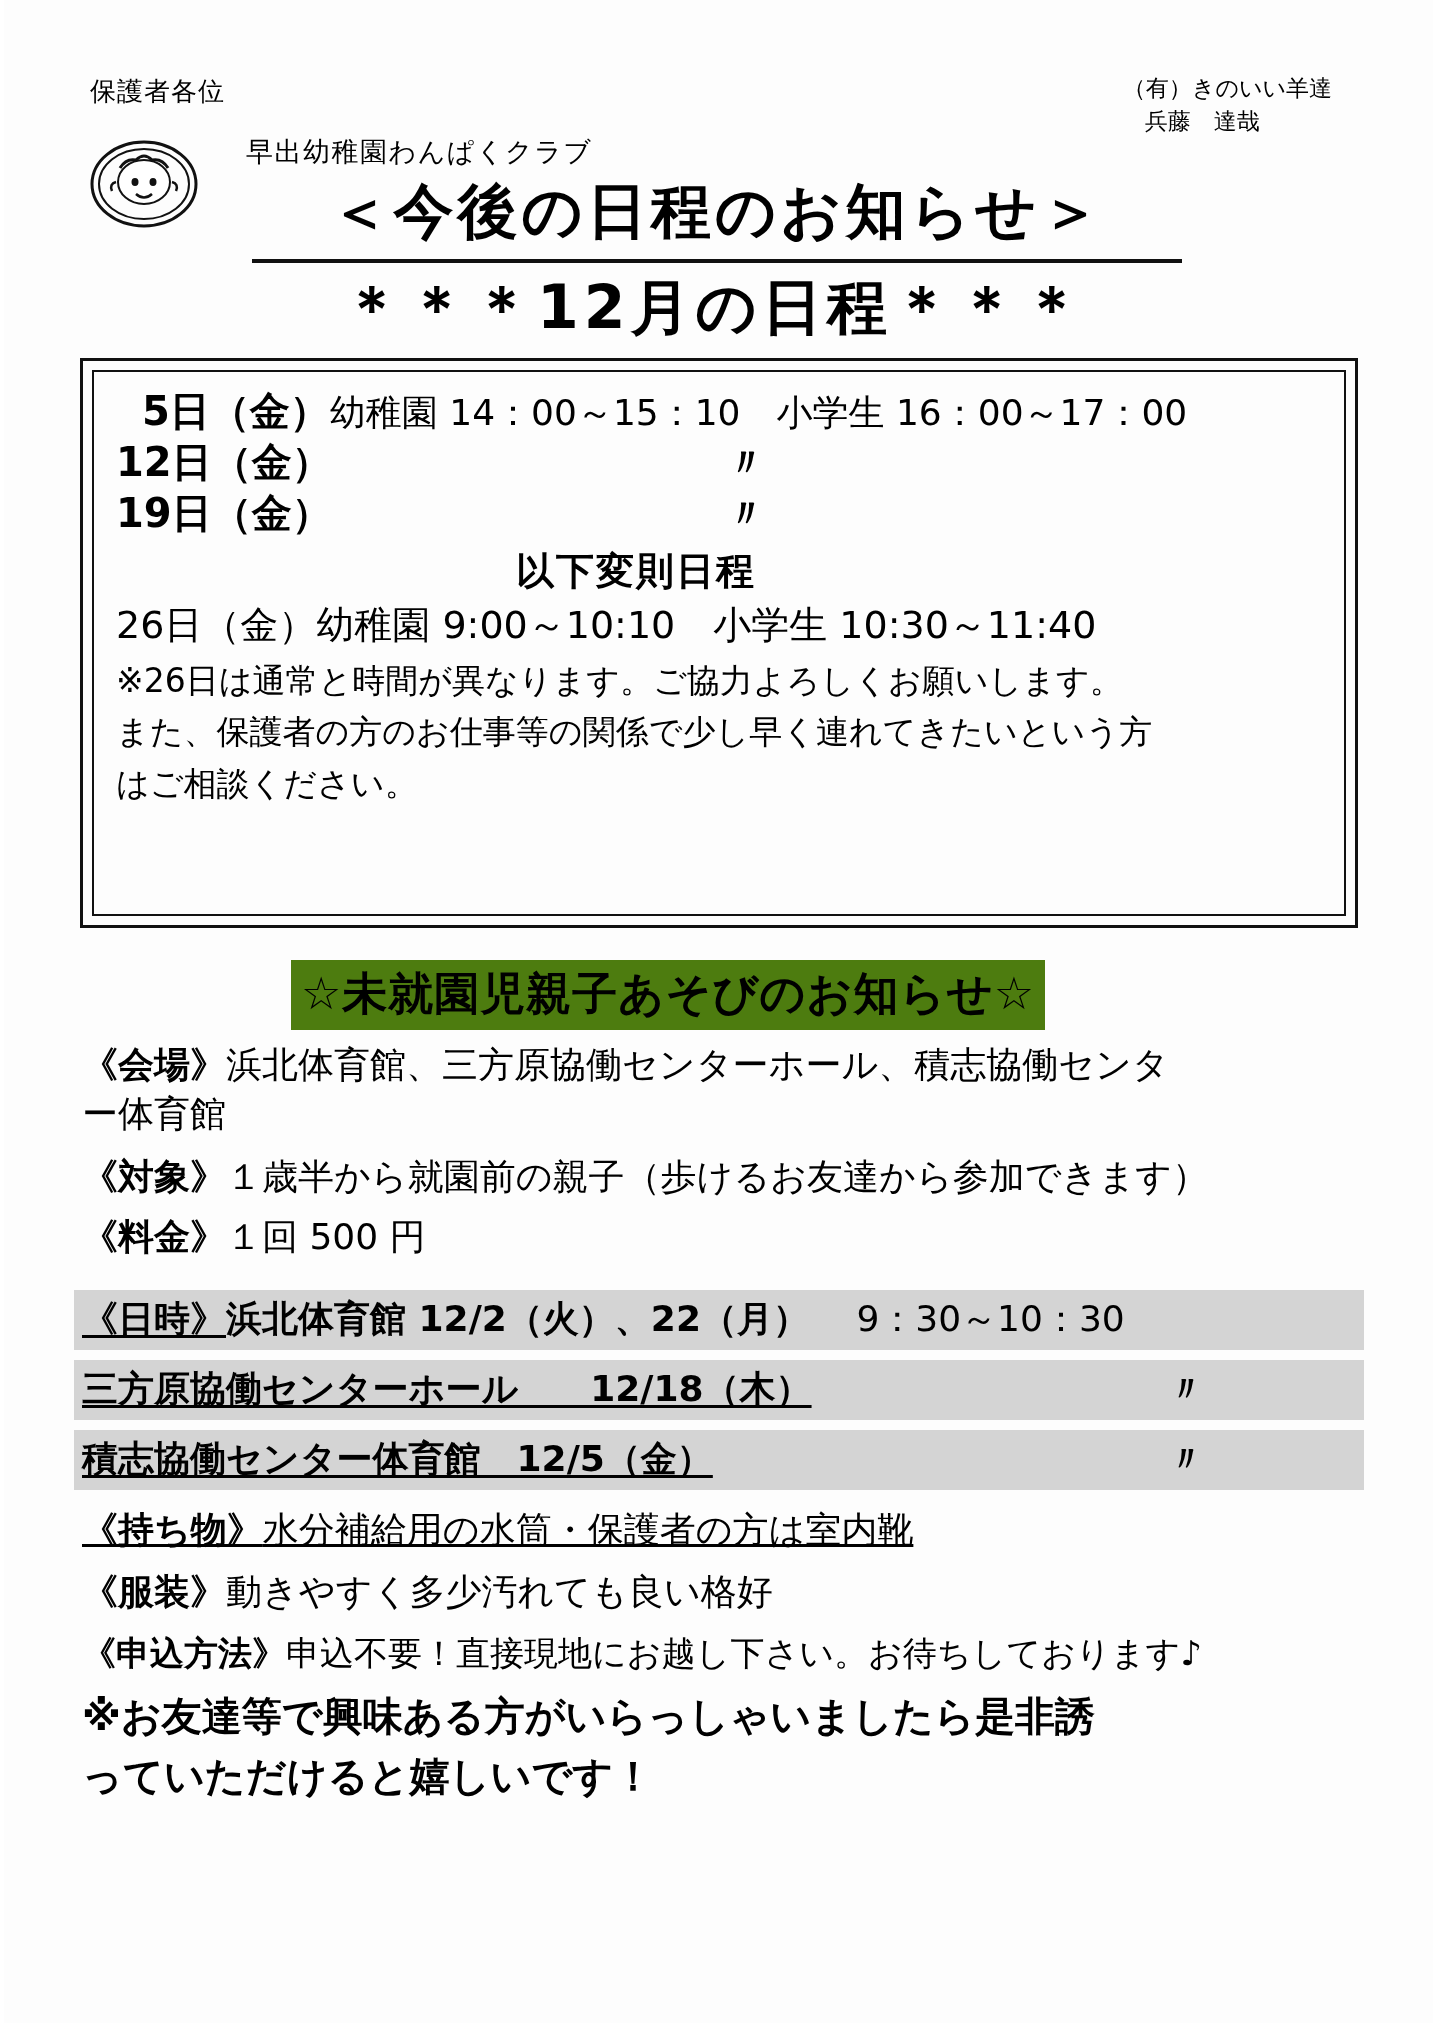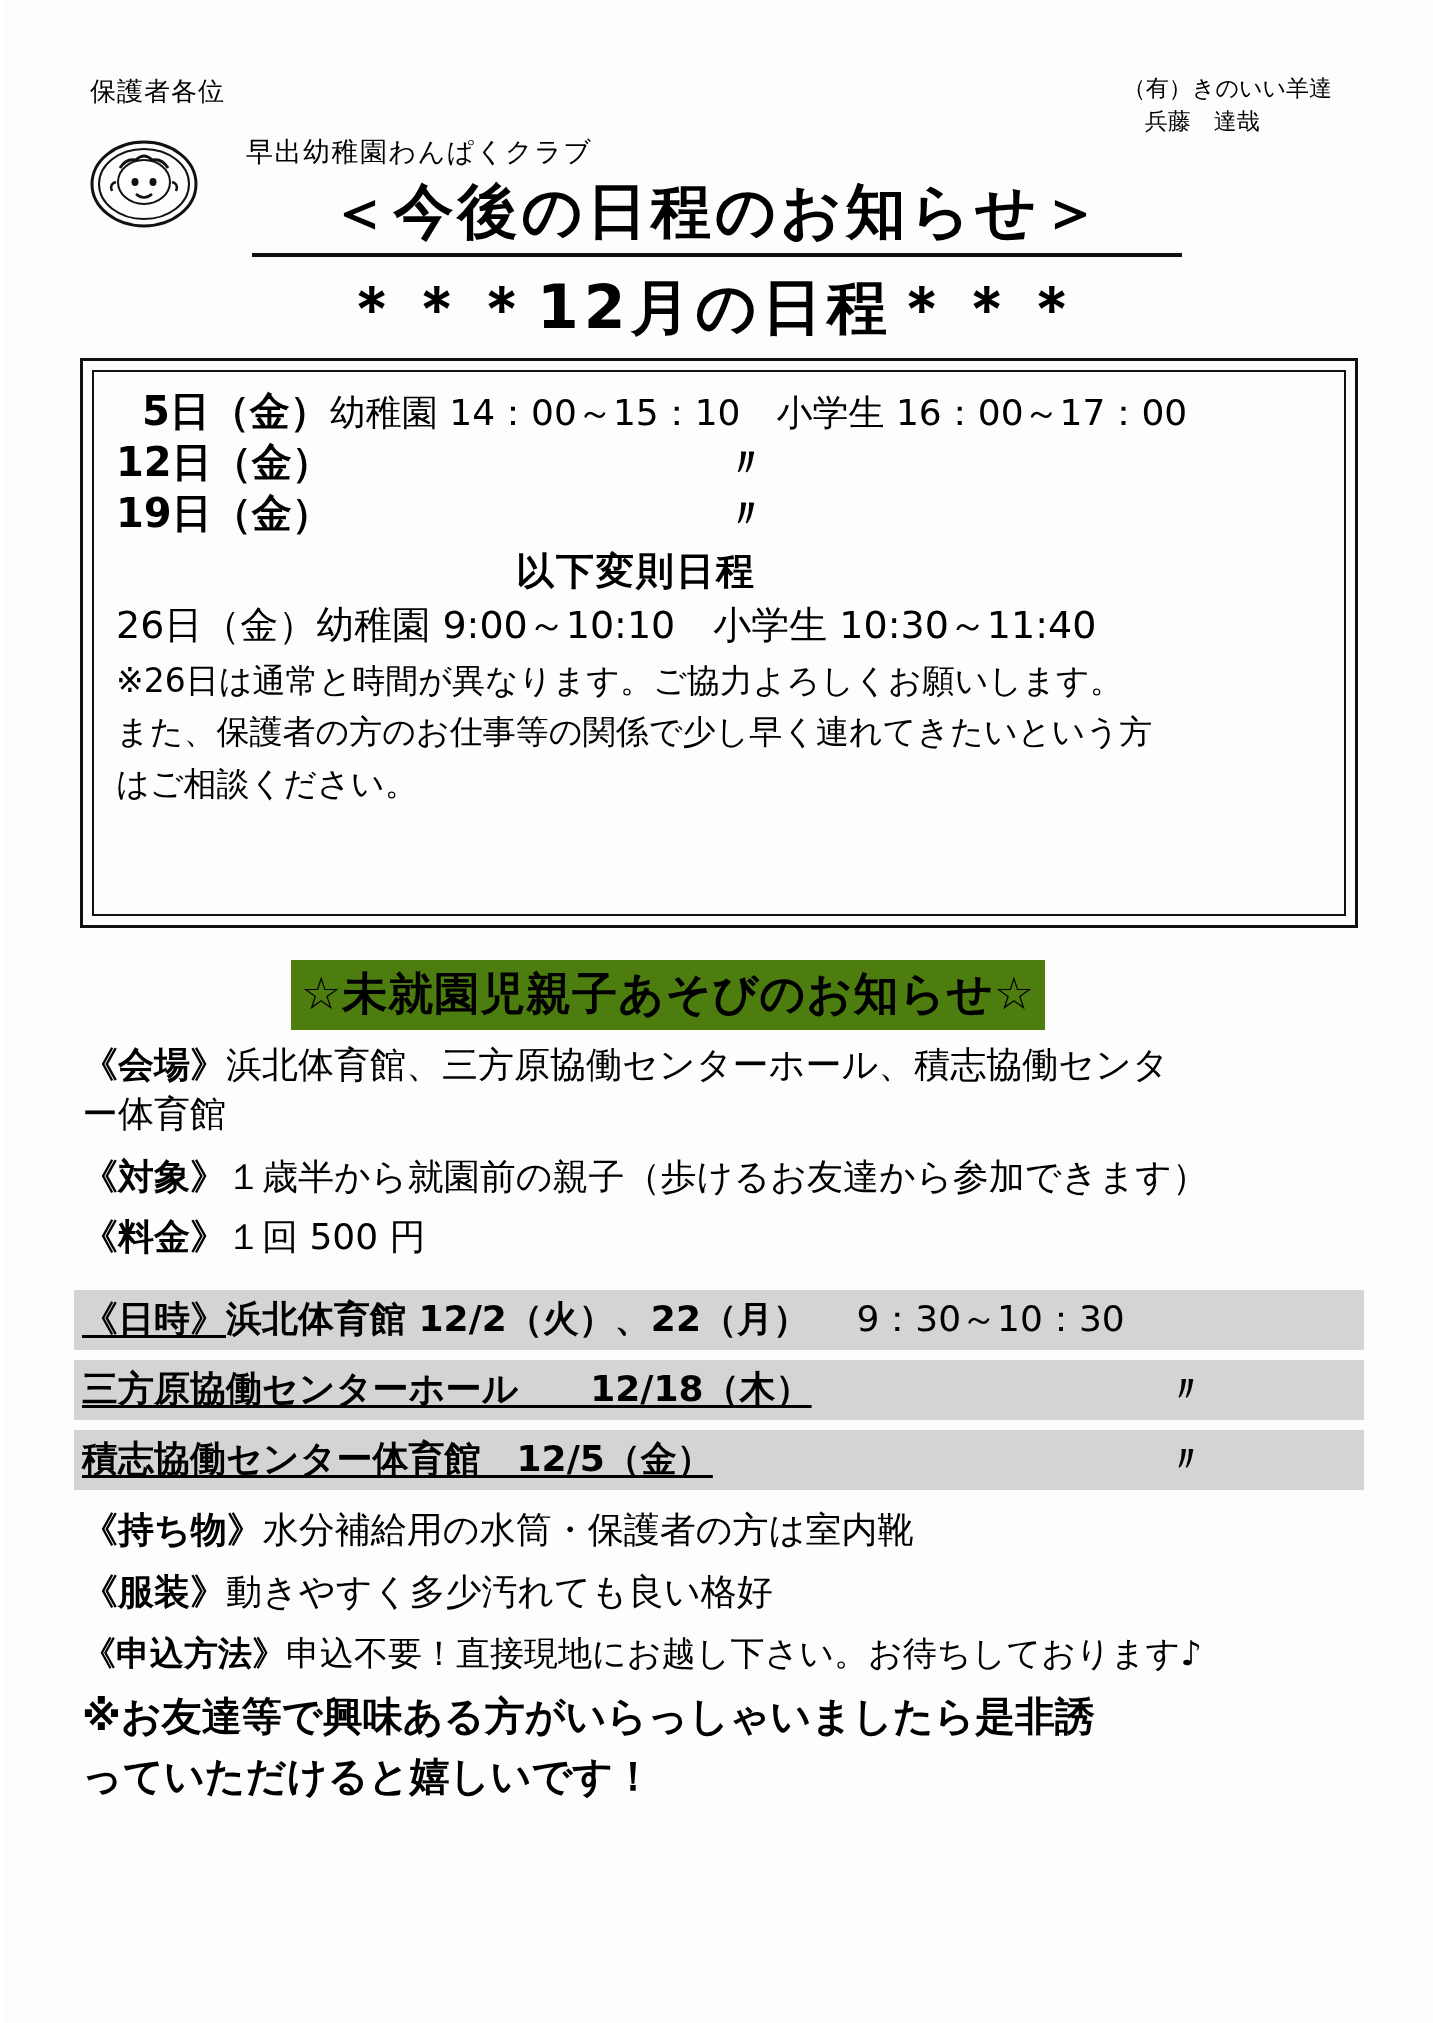--- a/index.html
+++ b/index.html
@@ -55,21 +55,21 @@
 
   .main-title {
     position: absolute;
     left: 248px; top: 172px;
     width: 930px;
     font-size: 60px;
     font-weight: bold;
     letter-spacing: 4px;
     text-align: center;
     border-bottom: 4px solid #111;
-    padding-bottom: 0;
+    padding-bottom: 6px;
     white-space: nowrap;
   }
 
   .sub-title {
     position: absolute;
     left: 228px; top: 268px;
     width: 965px;
     text-align: center;
     font-size: 60px;
     font-weight: bold;
@@ -254,21 +254,21 @@
   <div class="hl-full" style="top:1360px;">
     <span class="b u">三方原協働センターホール　　12/18（木）</span>
     <span class="dit">〃</span>
   </div>
 
   <div class="hl-full" style="top:1430px;">
     <span class="b u">積志協働センター体育館　12/5（金）</span>
     <span class="dit">〃</span>
   </div>
 
-  <div class="body-line" style="top:1508px;">
+  <div class="body-line" style="top:1508px;text-decoration:underline;">
     <span class="b">《持ち物》</span><span>水分補給用の水筒・保護者の方は室内靴</span>
   </div>
 
   <div class="body-line" style="top:1570px;">
     <span class="b">《服装》</span><span>動きやすく多少汚れても良い格好</span>
   </div>
 
   <div class="body-line b" style="top:1692px; font-size:40px;">※お友達等で興味ある方がいらっしゃいましたら是非誘</div>
 
   <div class="body-line" style="top:1632px; font-size:34px;">

